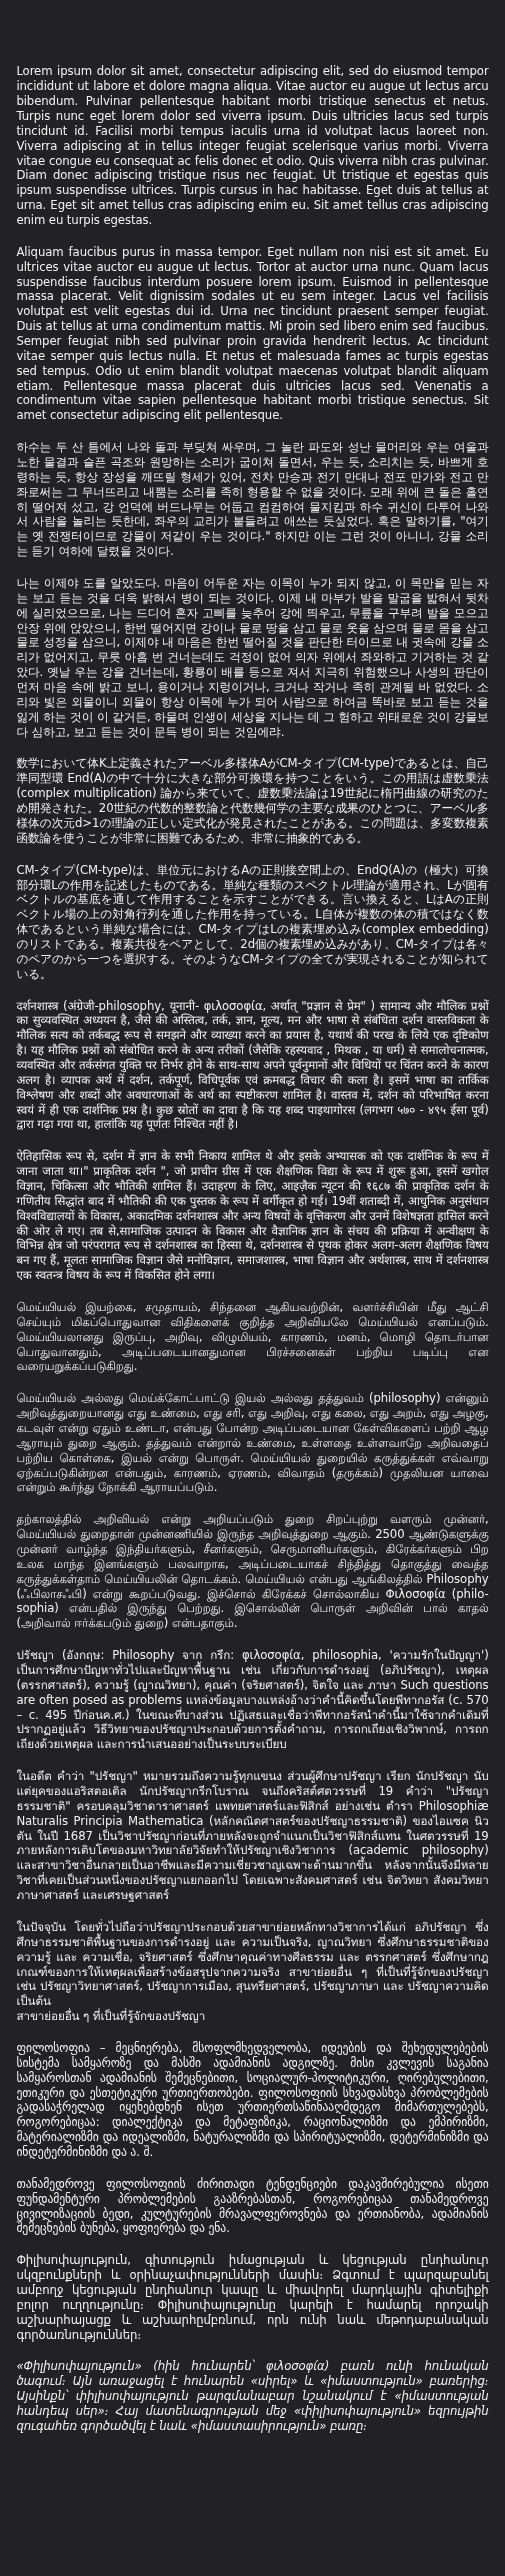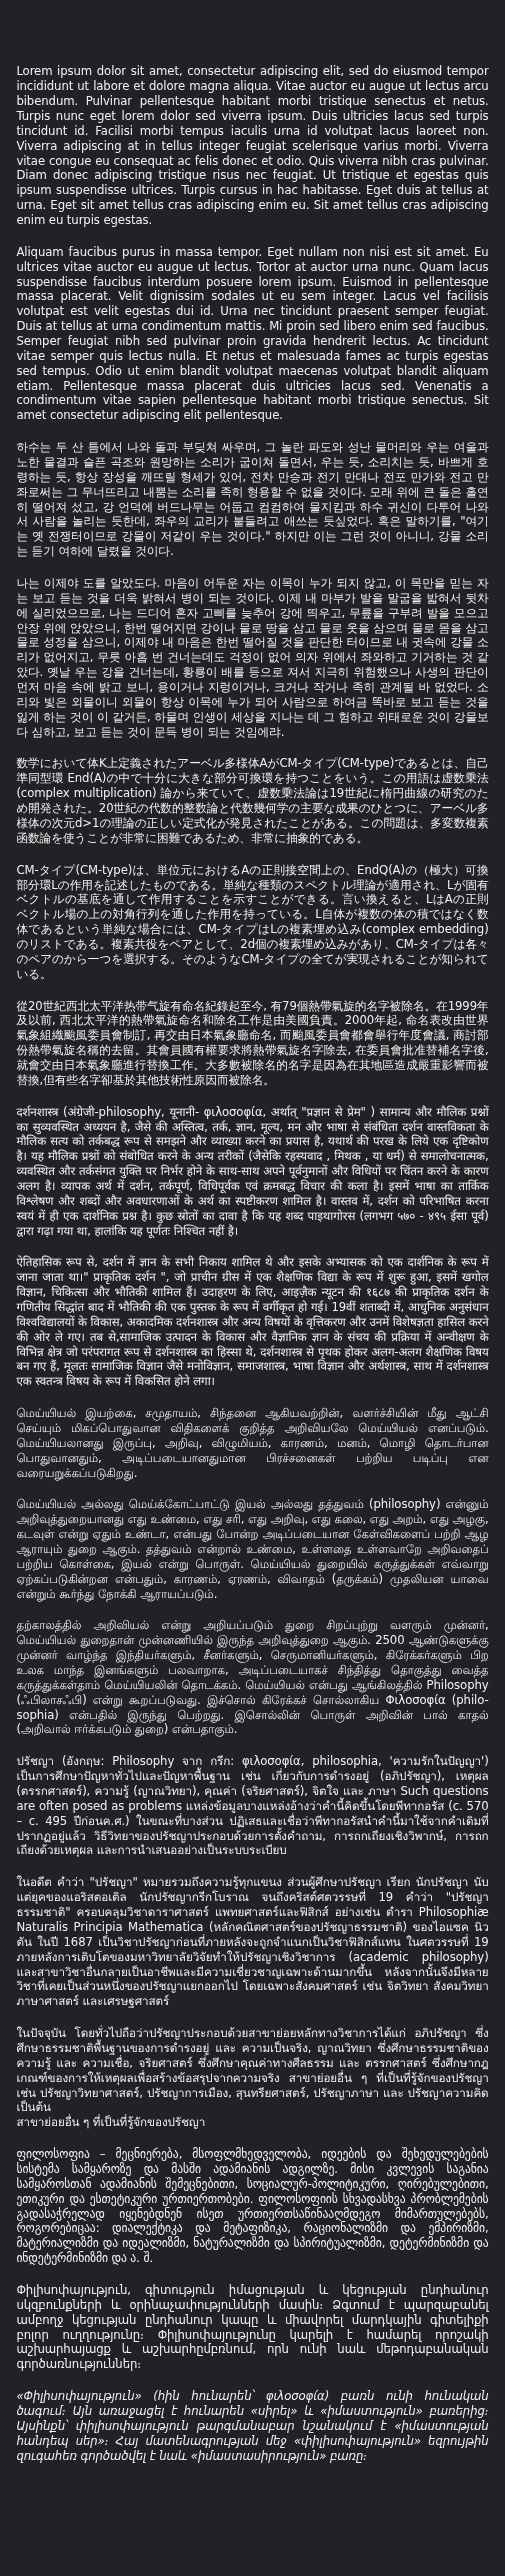--- a/index.html
+++ b/index.html
@@ -36,28 +36,28 @@
 
 <div class="page" style="background: rgb(34, 34, 38); margin-top: 48px;">
   <div class="doc" style="color: rgb(242, 242, 242);">
 
   <p class="para" lang="la">Lorem ipsum dolor sit amet, consectetur adipiscing elit, sed do eiusmod tempor incididunt ut labore et dolore magna aliqua. Vitae auctor eu augue ut lectus arcu bibendum. Pulvinar pellentesque habitant morbi tristique senectus et netus. Turpis nunc eget lorem dolor sed viverra ipsum. Duis ultricies lacus sed turpis tincidunt id. Facilisi morbi tempus iaculis urna id volutpat lacus laoreet non. Viverra adipiscing at in tellus integer feugiat scelerisque varius morbi. Viverra vitae congue eu consequat ac felis donec et odio. Quis viverra nibh cras pulvinar. Diam donec adipiscing tristique risus nec feugiat. Ut tristique et egestas quis ipsum suspendisse ultrices. Turpis cursus in hac habitasse. Eget duis at tellus at urna. Eget sit amet tellus cras adipiscing enim eu. Sit amet tellus cras adipiscing enim eu turpis egestas.</p>
       <p class="para" lang="la">Aliquam faucibus purus in massa tempor. Eget nullam non nisi est sit amet. Eu ultrices vitae auctor eu augue ut lectus. Tortor at auctor urna nunc. Quam lacus suspendisse faucibus interdum posuere lorem ipsum. Euismod in pellentesque massa placerat. Velit dignissim sodales ut eu sem integer. Lacus vel facilisis volutpat est velit egestas dui id. Urna nec tincidunt praesent semper feugiat. Duis at tellus at urna condimentum mattis. Mi proin sed libero enim sed faucibus. Semper feugiat nibh sed pulvinar proin gravida hendrerit lectus. Ac tincidunt vitae semper quis lectus nulla. Et netus et malesuada fames ac turpis egestas sed tempus. Odio ut enim blandit volutpat maecenas volutpat blandit aliquam etiam. Pellentesque massa placerat duis ultricies lacus sed. Venenatis a condimentum vitae sapien pellentesque habitant morbi tristique senectus. Sit amet consectetur adipiscing elit pellentesque.</p>
       <p class="para" lang="ko">하수는 두 산 틈에서 나와 돌과 부딪쳐 싸우며, 그 놀란 파도와 성난 물머리와 우는 여울과 노한 물결과 슬픈 곡조와 원망하는 소리가 굽이쳐 돌면서, 우는 듯, 소리치는 듯, 바쁘게 호령하는 듯, 항상 장성을 깨뜨릴 형세가 있어, 전차 만승과 전기 만대나 전포 만가와 전고 만좌로써는 그 무너뜨리고 내뿜는 소리를 족히 형용할 수 없을 것이다. 모래 위에 큰 돌은 홀연히 떨어져 섰고, 강 언덕에 버드나무는 어둡고 컴컴하여 물지킴과 하수 귀신이 다투어 나와서 사람을 놀리는 듯한데, 좌우의 교리가 붙들려고 애쓰는 듯싶었다. 혹은 말하기를, "여기는 옛 전쟁터이므로 강물이 저같이 우는 것이다." 하지만 이는 그런 것이 아니니, 강물 소리는 듣기 여하에 달렸을 것이다.</p>
       <p class="para" lang="ko">나는 이제야 도를 알았도다. 마음이 어두운 자는 이목이 누가 되지 않고, 이 목만을 믿는 자는 보고 듣는 것을 더욱 밝혀서 병이 되는 것이다. 이제 내 마부가 발을 말굽을 밟혀서 뒷차에 실리었으므로, 나는 드디어 혼자 고삐를 늦추어 강에 띄우고, 무릎을 구부려 발을 모으고 안장 위에 앉았으니, 한번 떨어지면 강이나 물로 땅을 삼고 물로 옷을 삼으며 물로 몸을 삼고 물로 성정을 삼으니, 이제야 내 마음은 한번 떨어질 것을 판단한 터이므로 내 귓속에 강물 소리가 없어지고, 무릇 아홉 번 건너는데도 걱정이 없어 의자 위에서 좌와하고 기거하는 것 같았다. 옛날 우는 강을 건너는데, 황룡이 배를 등으로 져서 지극히 위험했으나 사생의 판단이 먼저 마음 속에 밝고 보니, 용이거나 지렁이거나, 크거나 작거나 족히 관계될 바 없었다. 소리와 빛은 외물이니 외물이 항상 이목에 누가 되어 사람으로 하여금 똑바로 보고 듣는 것을 잃게 하는 것이 이 같거든, 하물며 인생이 세상을 지나는 데 그 험하고 위태로운 것이 강물보다 심하고, 보고 듣는 것이 문득 병이 되는 것임에랴.</p>
       <p class="para" lang="ja">数学において体K上定義されたアーベル多様体AがCM-タイプ(CM-type)であるとは、自己準同型環 End(A)の中で十分に大きな部分可換環を持つことをいう。この用語は虚数乗法 (complex multiplication) 論から来ていて、虚数乗法論は19世紀に楕円曲線の研究のため開発された。20世紀の代数的整数論と代数幾何学の主要な成果のひとつに、アーベル多様体の次元d&gt;1の理論の正しい定式化が発見されたことがある。この問題は、多変数複素函数論を使うことが非常に困難であるため、非常に抽象的である。</p>
       <p class="para" lang="ja">CM-タイプ(CM-type)は、単位元におけるAの正則接空間上の、EndQ(A)の（極大）可換部分環Lの作用を記述したものである。単純な種類のスペクトル理論が適用され、Lが固有ベクトルの基底を通して作用することを示すことができる。言い換えると、LはAの正則ベクトル場の上の対角行列を通した作用を持っている。L自体が複数の体の積ではなく数体であるという単純な場合には、CM-タイプはLの複素埋め込み(complex embedding)のリストである。複素共役をペアとして、2d個の複素埋め込みがあり、CM-タイプは各々のペアのから一つを選択する。そのようなCM-タイプの全てが実現されることが知られている。</p>
-      <p class="para" lang="zh">從20世紀西北太平洋热带气旋有命名紀錄起至今, 有79個熱帶氣旋的名字被除名。在1999年及以前, 西北太平洋的熱帶氣旋命名和除名工作是由美國負責。2000年起, 命名表改由世界氣象組織颱風委員會制訂, 再交由日本氣象廳命名, 而颱風委員會都會舉行年度會議, 商討部份熱帶氣旋名稱的去留。其會員國有權要求將熱帶氣旋名字除去, 在委員會批准替補名字後, 就會交由日本氣象廳進行替換工作。大多數被除名的名字是因為在其地區造成嚴重影響而被替換,但有些名字卻基於其他技術性原因而被除名。</p>
       <p class="para" lang="hi">दर्शनशास्त्र (अंग्रेजी-philosophy, यूनानी- φιλοσοφία, अर्थात् "प्रज्ञान से प्रेम" ) सामान्य और मौलिक प्रश्नों का सुव्यवस्थित अध्ययन है, जैसे की अस्तित्व, तर्क, ज्ञान, मूल्य, मन और भाषा से संबंधिता दर्शन वास्तविकता के मौलिक सत्य को तर्कबद्ध रूप से समझने और व्याख्या करने का प्रयास है, यथार्थ की परख के लिये एक दृष्टिकोण है। यह मौलिक प्रश्नों को संबोधित करने के अन्य तरीकों (जैसेकि रहस्यवाद , मिथक , या धर्म) से समालोचनात्मक, व्यवस्थित और तर्कसंगत युक्ति पर निर्भर होने के साथ-साथ अपने पूर्वनुमानों और विधियों पर चिंतन करने के कारण अलग है। व्यापक अर्थ में दर्शन, तर्कपूर्ण, विधिपूर्वक एवं क्रमबद्ध विचार की कला है। इसमें भाषा का तार्किक विश्लेषण और शब्दों और अवधारणाओं के अर्थ का स्पष्टीकरण शामिल है। वास्तव में, दर्शन को परिभाषित करना स्वयं में ही एक दार्शनिक प्रश्न है। कुछ स्रोतों का दावा है कि यह शब्द पाइथागोरस (लगभग ५७० - ४९५ ईसा पूर्व) द्वारा गढ़ा गया था, हालांकि यह पूर्णतः निश्चित नहीं है।</p>
       <p class="para" lang="hi">ऐतिहासिक रूप से, दर्शन में ज्ञान के सभी निकाय शामिल थे और इसके अभ्यासक को एक दार्शनिक के रूप में जाना जाता था।" प्राकृतिक दर्शन ", जो प्राचीन ग्रीस में एक शैक्षणिक विद्या के रूप में शुरू हुआ, इसमें खगोल विज्ञान, चिकित्सा और भौतिकी शामिल हैं। उदाहरण के लिए, आइज़ैक न्यूटन  की १६८७ की प्राकृतिक दर्शन के गणितीय सिद्धांत बाद में भौतिकी की एक पुस्तक के रूप में वर्गीकृत हो गई। 19वीं शताब्दी में, आधुनिक अनुसंधान विश्वविद्यालयों के विकास, अकादमिक दर्शनशास्त्र और अन्य विषयों के वृत्तिकरण और उनमें विशेषज्ञता हासिल करने की ओर ले गए। तब से,सामाजिक उत्पादन के विकास और वैज्ञानिक ज्ञान के संचय की प्रक्रिया में अन्वीक्षण के विभिन्न क्षेत्र जो परंपरागत रूप से दर्शनशास्त्र का हिस्सा थे, दर्शनशास्त्र से पृथक होकर अलग-अलग शैक्षणिक विषय बन गए हैं, मूलतः सामाजिक विज्ञान जैसे  मनोविज्ञान, समाजशास्त्र, भाषा विज्ञान और अर्थशास्त्र, साथ में दर्शनशास्त्र एक स्वतन्त्र विषय के रूप में विकसित होने लगा।</p>
       <p class="para" lang="ta">மெய்யியல் இயற்கை, சமுதாயம், சிந்தனை ஆகியவற்றின், வளர்ச்சியின் மீது ஆட்சி செய்யும் மிகப்பொதுவான விதிகளைக் குறித்த அறிவியலே மெய்யியல் எனப்படும். மெய்யியலானது இருப்பு, அறிவு, விழுமியம், காரணம், மனம், மொழி தொடர்பான பொதுவானதும், அடிப்படையானதுமான பிரச்சனைகள் பற்றிய படிப்பு என வரையறுக்கப்படுகிறது.</p>
       <p class="para" lang="ta">மெய்யியல் அல்லது மெய்க்கோட்பாட்டு இயல் அல்லது தத்துவம் (philosophy) என்னும் அறிவுத்துறையானது எது உண்மை, எது சரி, எது அறிவு, எது கலை, எது அறம், எது அழகு, கடவுள் என்று ஏதும் உண்டா, என்பது போன்ற அடிப்படையான கேள்விகளைப் பற்றி ஆழ ஆராயும் துறை ஆகும். தத்துவம் என்றால் உண்மை, உள்ளதை உள்ளவாறே அறிவதைப் பற்றிய கொள்கை, இயல் என்று பொருள். மெய்யியல் துறையில் கருத்துக்கள் எவ்வாறு ஏற்கப்படுகின்றன என்பதும், காரணம், ஏரணம், விவாதம் (தருக்கம்) முதலியன யாவை என்றும் கூர்ந்து நோக்கி ஆராயப்படும்.</p>
       <p class="para" lang="ta">தற்காலத்தில் அறிவியல் என்று அறியப்படும் துறை சிறப்புற்று வளரும் முன்னர், மெய்யியல் துறைதான் முன்னணியில் இருந்த அறிவுத்துறை ஆகும். 2500 ஆண்டுகளுக்கு முன்னர் வாழ்ந்த இந்தியர்களும், சீனர்களும், செருமானியர்களும், கிரேக்கர்களும் பிற உலக மாந்த இனங்களும் பலவாறாக, அடிப்படையாகச் சிந்தித்து தொகுத்து வைத்த கருத்துக்கள்தாம் மெய்யியலின் தொடக்கம். மெய்யியல் என்பது ஆங்கிலத்தில் Philosophy (ஃபிலாசஃபி) என்று கூறப்படுவது. இச்சொல் கிரேக்கச் சொல்லாகிய Φιλοσοφία (philo-sophia) என்பதில் இருந்து பெற்றது. இசொல்லின் பொருள் அறிவின் பால் காதல் (அறிவால் ஈர்க்கபடும் துறை) என்பதாகும்.</p>
       <p class="para" lang="th">ปรัชญา (อังกฤษ: Philosophy จาก กรีก: φιλοσοφία, philosophia, 'ความรักในปัญญา') เป็นการศึกษาปัญหาทั่วไปและปัญหาพื้นฐาน เช่น เกี่ยวกับการดำรงอยู่ (อภิปรัชญา), เหตุผล (ตรรกศาสตร์), ความรู้ (ญาณวิทยา), คุณค่า (จริยศาสตร์), จิตใจ และ ภาษา Such questions are often posed as problems แหล่งข้อมูลบางแหล่งอ้างว่าคำนี้คิดขึ้นโดยพีทากอรัส (c. 570 – c. 495 ปีก่อนค.ศ.) ในขณะที่บางส่วน ปฏิเสธและเชื่อว่าพีทากอรัสนำคำนี้มาใช้จากคำเดิมที่ปรากฏอยู่แล้ว วิธีวิทยาของปรัชญาประกอบด้วยการตั้งคำถาม, การถกเถียงเชิงวิพากษ์, การถกเถียงด้วยเหตุผล และการนำเสนออย่างเป็นระบบระเบียบ</p>
       <p class="para" lang="th">ในอดีต คำว่า "ปรัชญา" หมายรวมถึงความรู้ทุกแขนง ส่วนผู้ศึกษาปรัชญา เรียก นักปรัชญา นับแต่ยุคของแอริสตอเติล นักปรัชญากรีกโบราณ จนถึงคริสต์ศตวรรษที่ 19 คำว่า "ปรัชญาธรรมชาติ" ครอบคลุมวิชาดาราศาสตร์ แพทยศาสตร์และฟิสิกส์ อย่างเช่น ตำรา Philosophiæ Naturalis Principia Mathematica (หลักคณิตศาสตร์ของปรัชญาธรรมชาติ) ของไอแซค นิวตัน ในปี 1687 เป็นวิชาปรัชญาก่อนที่ภายหลังจะถูกจำแนกเป็นวิชาฟิสิกส์แทน ในศตวรรษที่ 19 ภายหลังการเติบโตของมหาวิทยาลัยวิจัยทำให้ปรัชญาเชิงวิชาการ (academic philosophy) และสาขาวิชาอื่นกลายเป็นอาชีพและมีความเชี่ยวชาญเฉพาะด้านมากขึ้น หลังจากนั้นจึงมีหลายวิชาที่เคยเป็นส่วนหนึ่งของปรัชญาแยกออกไป โดยเฉพาะสังคมศาสตร์ เช่น จิตวิทยา สังคมวิทยา ภาษาศาสตร์ และเศรษฐศาสตร์</p>
       <p class="para" lang="th">ในปัจจุบัน โดยทั่วไปถือว่าปรัชญาประกอบด้วยสาขาย่อยหลักทางวิชาการได้แก่ อภิปรัชญา ซึ่งศึกษาธรรมชาติพื้นฐานของการดำรงอยู่ และ ความเป็นจริง, ญาณวิทยา ซึ่งศึกษาธรรมชาติของความรู้ และ ความเชื่อ, จริยศาสตร์ ซึ่งศึกษาคุณค่าทางศีลธรรม และ ตรรกศาสตร์ ซึ่งศึกษากฎเกณฑ์ของการให้เหตุผลเพื่อสร้างข้อสรุปจากความจริง สาขาย่อยอื่น ๆ ที่เป็นที่รู้จักของปรัชญา เช่น ปรัชญาวิทยาศาสตร์, ปรัชญาการเมือง, สุนทรียศาสตร์, ปรัชญาภาษา และ ปรัชญาความคิด เป็นต้น
 สาขาย่อยอื่น ๆ ที่เป็นที่รู้จักของปรัชญา</p>
       <p class="para" lang="ka">ფილოსოფია – მეცნიერება, მსოფლმხედველობა, იდეების და შეხედულებების სისტემა სამყაროზე და მასში ადამიანის ადგილზე. მისი კვლევის საგანია სამყაროსთან ადამიანის შემეცნებითი, სოციალურ-პოლიტიკური, ღირებულებითი, ეთიკური და ესთეტიკური ურთიერთობები. ფილოსოფიის სხვადასხვა პრობლემების გადასაჭრელად იყენებდნენ ისეთ ურთიერთსაწინააღმდეგო მიმართულებებს, როგორებიცაა: დიალექტიკა და მეტაფიზიკა, რაციონალიზმი და ემპირიზმი, მატერიალიზმი და იდეალიზმი, ნატურალიზმი და სპირიტუალიზმი, დეტერმინიზმი და ინდეტერმინიზმი და ა. შ.</p>
+      <p class="para" lang="ka">თანამედროვე ფილოსოფიის ძირითადი ტენდენციები დაკავშირებულია ისეთი ფუნდამენტური პრობლემების გააზრებასთან, როგორებიცაა თანამედროვე ცივილიზაციის ბედი, კულტურების მრავალფეროვნება და ერთიანობა, ადამიანის შემეცნების ბუნება, ყოფიერება და ენა.</p>
       <p class="para" lang="hy">Փիլիսոփայություն, գիտություն իմացության և կեցության ընդհանուր սկզբունքների և օրինաչափությունների մասին։ Ձգտում է պարզաբանել ամբողջ կեցության ընդհանուր կապը և միավորել մարդկային գիտելիքի բոլոր ուղղությունը։ Փիլիսոփայությունը կարելի է համարել որոշակի աշխարհայացք և աշխարհըմբռնում, որն ունի նաև մեթոդաբանական գործառնություններ։</p>
       <p class="para" lang="hy">«Փիլիսոփայություն» (հին հունարեն՝ φιλοσοφία) բառն ունի հունական ծագում։ Այն առաջացել է հունարեն «սիրել» և «իմաստություն» բառերից։ Այսինքն՝ փիլիսոփայություն թարգմանաբար նշանակում է «իմաստության հանդեպ սեր»։ Հայ մատենագրության մեջ «փիլիսոփայություն» եզրույթին զուգահեռ գործածվել է նաև «իմաստասիրություն» բառը։</p>
     </div>
 </div>
 
 
 </body></html>

